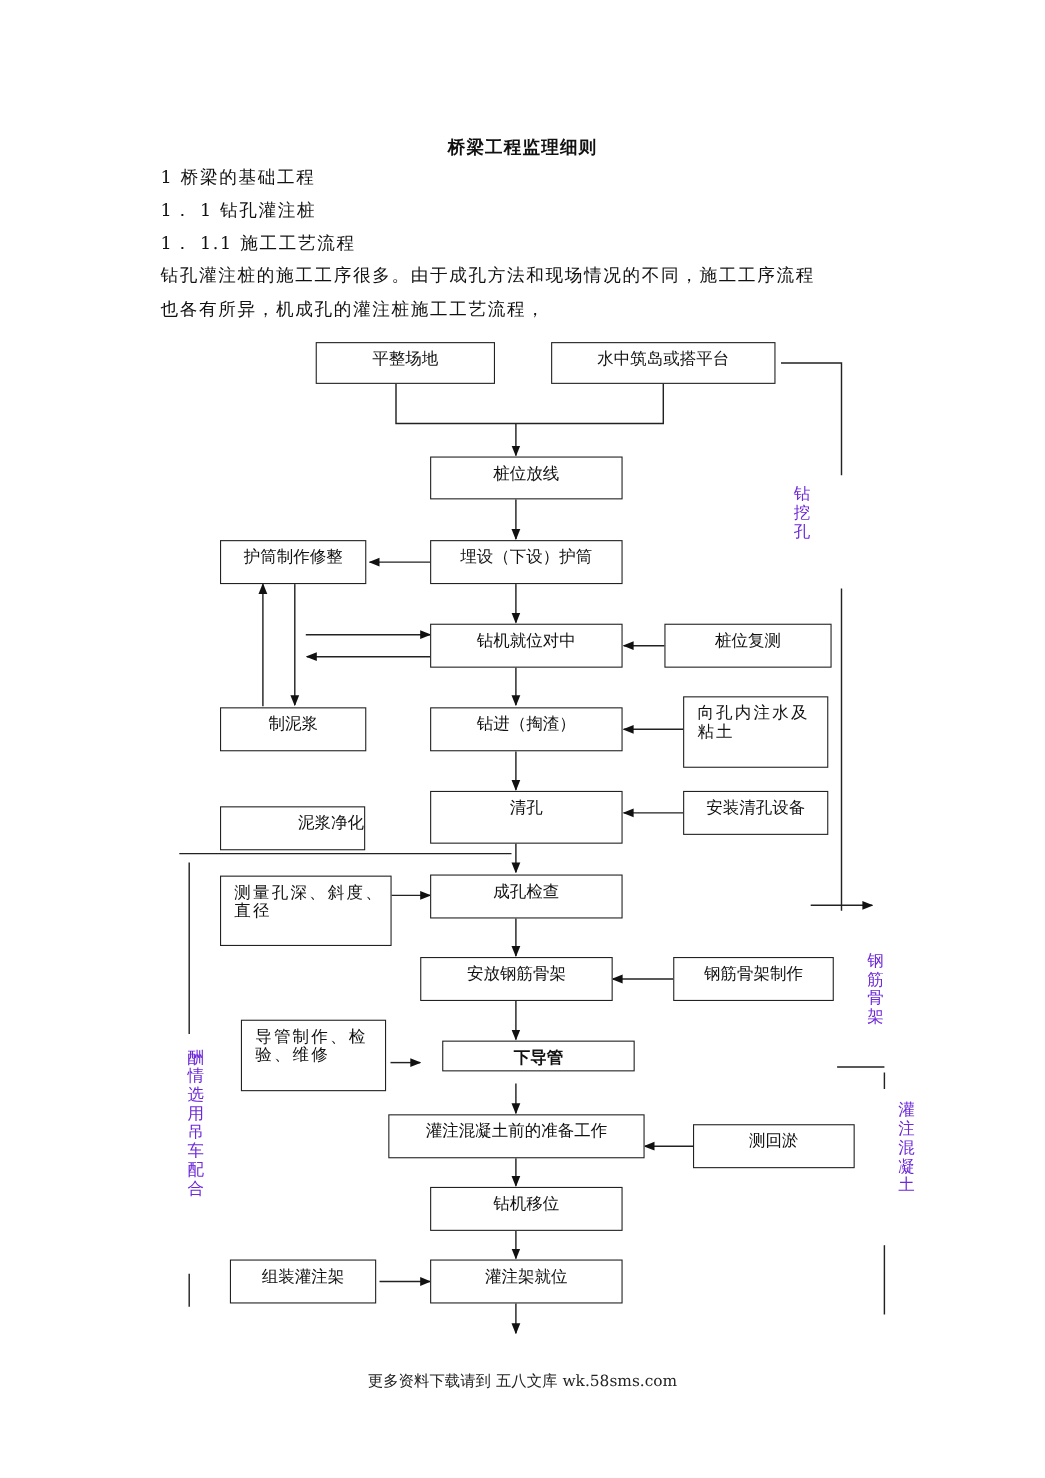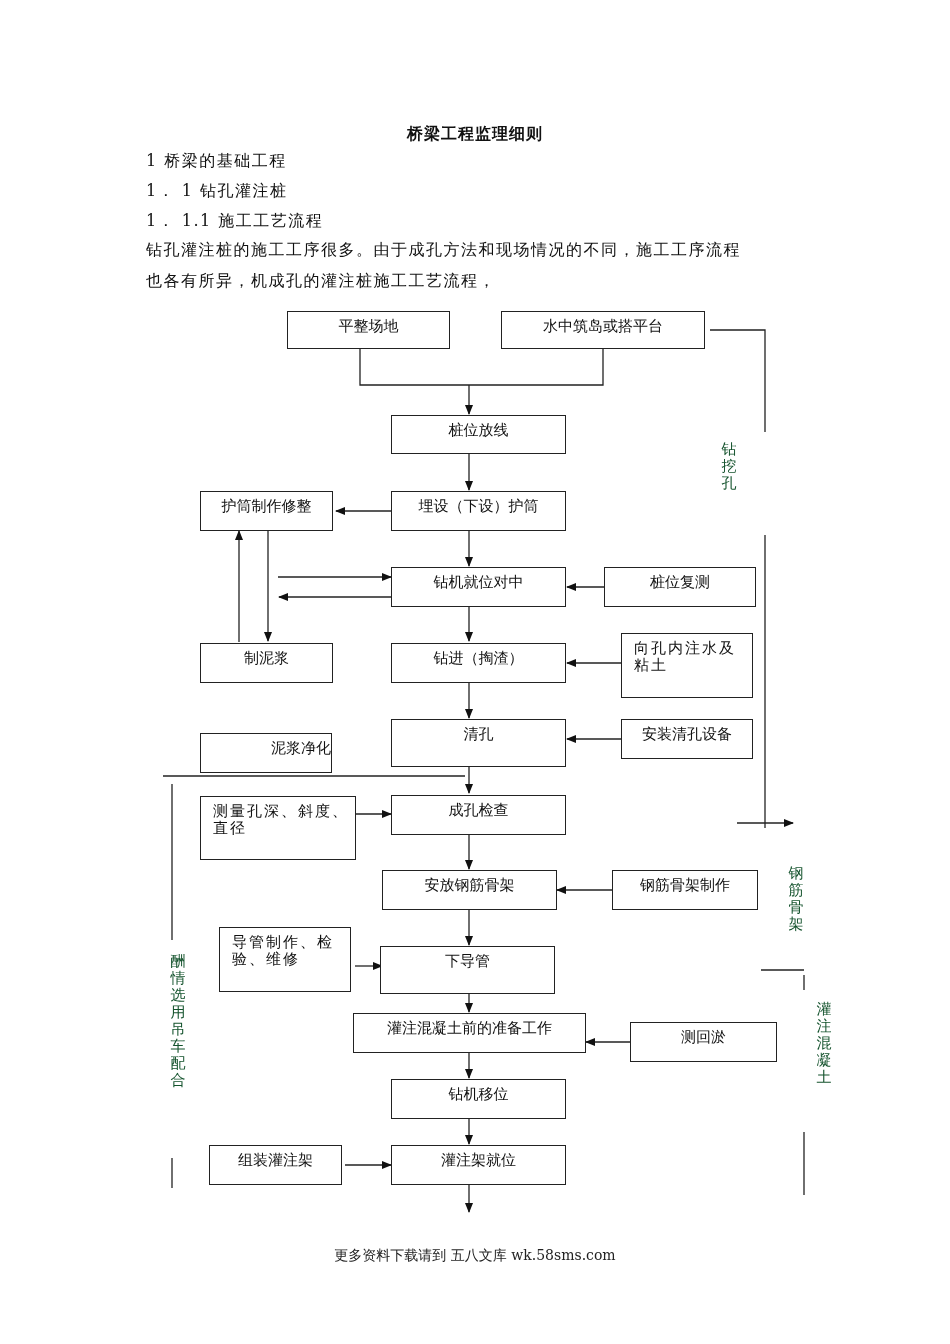--- a/index.html
+++ b/index.html
@@ -6,21 +6,21 @@
   body { width: 950px; height: 1344px; position: relative; overflow: hidden;
          font-family: "DejaVu Serif", "Liberation Serif", serif; color: #111; }
   .title { position: absolute; left: 0; width: 950px; top: 124px; text-align: center;
            font-family: "DejaVu Sans", sans-serif; font-size: 16px; font-weight: bold; letter-spacing: 1px; }
   .line { position: absolute; left: 146px; font-size: 16px; letter-spacing: 1.5px; white-space: nowrap; }
   .box { position: absolute; border: 1.3px solid #222; box-sizing: border-box; background: #fff;
          font-size: 15px; padding-top: 6px; text-align: center; line-height: 17px;
          font-family: "DejaVu Sans", sans-serif; }
   .box.left { text-align: left; padding-left: 12px; padding-right: 6px; letter-spacing: 2px; }
   .vlabel { position: absolute; font-size: 15px; width: 16px; line-height: 17px; text-align: center;
-            font-family: "DejaVu Sans", sans-serif; word-break: break-all; color: #14532d; }
+            font-family: "DejaVu Sans", sans-serif; word-break: break-all; color: #6d28d9; }
   svg#conn { position: absolute; left: 0; top: 0; }
   .footer { position: absolute; top: 1247px; left: 0; width: 950px; text-align: center;
             font-size: 14px; color: #222; }
 </style>
 </head>
 <body>
 
 <div class="title">桥梁工程监理细则</div>
 <div class="line" style="top:151px;">1 桥梁的基础工程</div>
 <div class="line" style="top:181px;">1． 1 钻孔灌注桩</div>
@@ -79,21 +79,21 @@
 
 <div class="box" style="left:287px;top:311px;width:163px;height:38px;">平整场地</div>
 <div class="box" style="left:501px;top:311px;width:204px;height:38px;">水中筑岛或搭平台</div>
 <div class="box" style="left:391px;top:415px;width:175px;height:39px;">桩位放线</div>
 <div class="box" style="left:391px;top:491px;width:175px;height:40px;">埋设（下设）护筒</div>
 <div class="box" style="left:391px;top:567px;width:175px;height:40px;">钻机就位对中</div>
 <div class="box" style="left:391px;top:643px;width:175px;height:40px;">钻进（掏渣）</div>
 <div class="box" style="left:391px;top:719px;width:175px;height:48px;">清孔</div>
 <div class="box" style="left:391px;top:795px;width:175px;height:40px;">成孔检查</div>
 <div class="box" style="left:382px;top:870px;width:175px;height:40px;">安放钢筋骨架</div>
-<div class="box" style="left:380px;top:946px;width:175px;height:48px;">下导管</div>
+<div class="box" style="left:402px;top:946px;width:175px;height:28px;font-weight:bold;">下导管</div>
 <div class="box" style="left:353px;top:1013px;width:233px;height:40px;">灌注混凝土前的准备工作</div>
 <div class="box" style="left:391px;top:1079px;width:175px;height:40px;">钻机移位</div>
 <div class="box" style="left:391px;top:1145px;width:175px;height:40px;">灌注架就位</div>
 
 <div class="box" style="left:200px;top:491px;width:133px;height:40px;">护筒制作修整</div>
 <div class="box" style="left:200px;top:643px;width:133px;height:40px;">制泥浆</div>
 <div class="box" style="left:200px;top:733px;width:132px;height:40px;text-align:right;">泥浆净化</div>
 <div class="box left" style="left:200px;top:796px;width:156px;height:64px;">测量孔深、斜度、直径</div>
 <div class="box left" style="left:219px;top:927px;width:132px;height:65px;">导管制作、检验、维修</div>
 <div class="box" style="left:209px;top:1145px;width:133px;height:40px;">组装灌注架</div>

